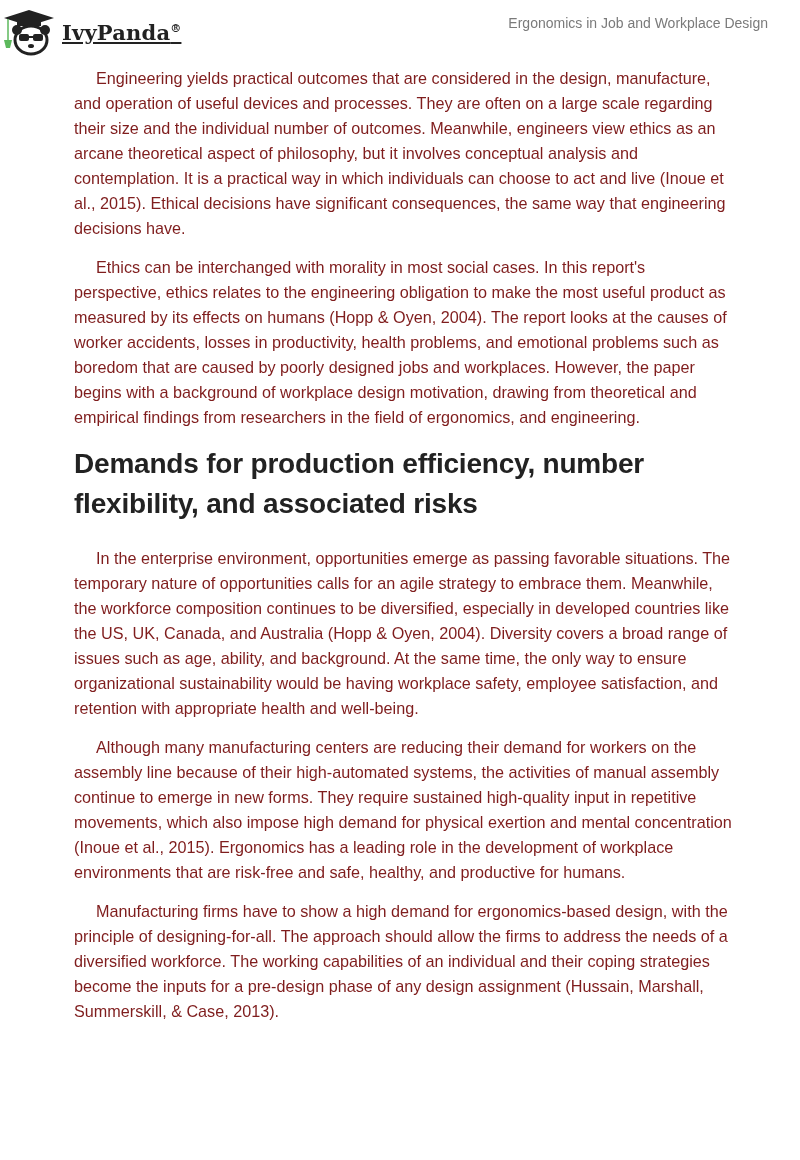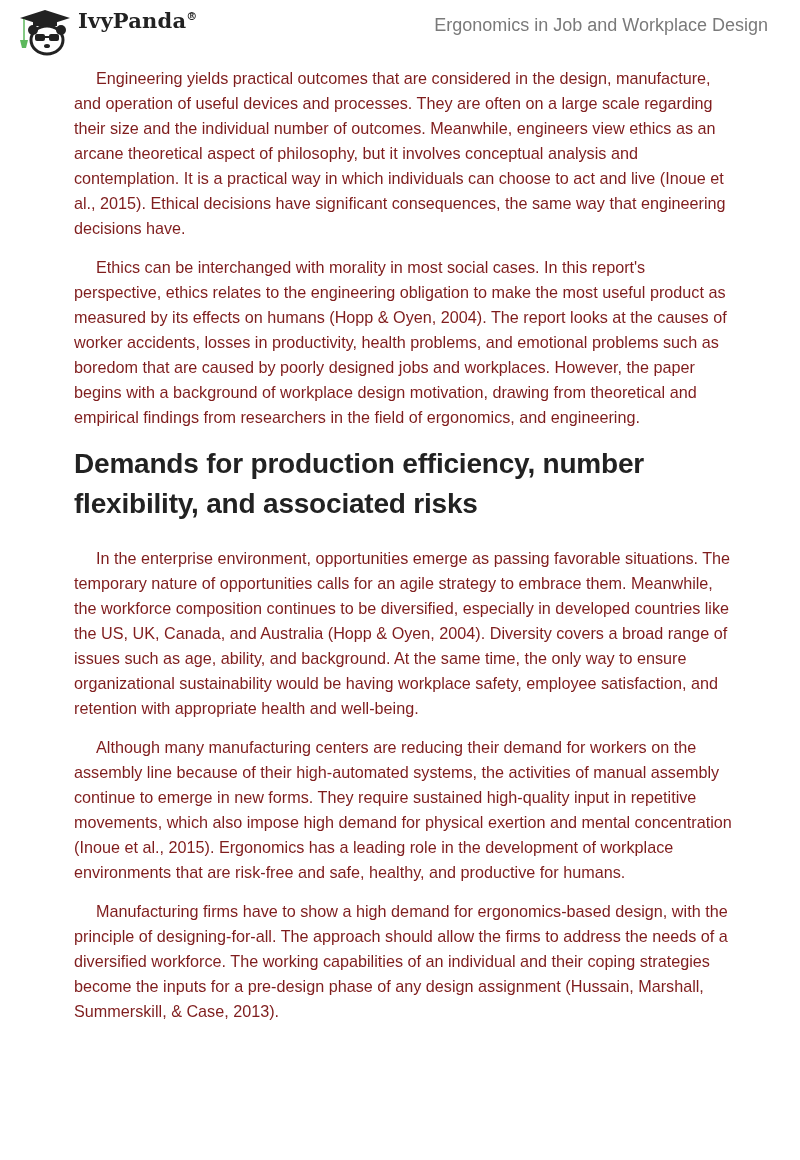--- a/index.html
+++ b/index.html
@@ -1,24 +1,24 @@
 <!DOCTYPE html>
 <html><head>
 <meta charset="utf-8">
 <style>
   html, body { margin: 0; padding: 0; background: #ffffff; }
   body { width: 800px; height: 1160px; position: relative; overflow: hidden;
          font-family: "Liberation Sans", sans-serif; color: #222222; }
   .header { position: absolute; left: 0; top: 0; width: 800px; height: 60px; }
-  .logo { position: absolute; left: 18px; top: 8px; display: flex; align-items: flex-start; }
+  .logo { position: absolute; left: 2px; top: 8px; display: flex; align-items: center; text-decoration: underline; }
   .logo-mark { width: 54px; height: 48px; position: relative; }
   .logo-text { font-family: "DejaVu Serif", serif; font-weight: bold; font-size: 21px;
                color: #222; margin-left: 6px; letter-spacing: 0.2px; }
   .logo-text sup { font-size: 11px; }
-  .doc-title { position: absolute; right: 32px; top: 15px; font-size: 18px; color: #7a7a7a; }
+  .doc-title { position: absolute; right: 32px; top: 15px; font-size: 14px; color: #7a7a7a; }
   .content { position: absolute; left: 74px; top: 66px; width: 660px; }
   .para { font-size: 16.2px; line-height: 25px; margin: 0 0 14px 0; text-indent: 22px;
           color: #7f1d1d; }
   .heading { font-size: 28px; font-weight: bold; line-height: 40px; margin: 12px 0 22px 0;
              color: #222; letter-spacing: -0.2px; }
   .footer-url { position: absolute; right: 32px; top: 1168px; font-size: 12.5px; color: #6d28d9; }
 </style>
 </head>
 <body>
 

